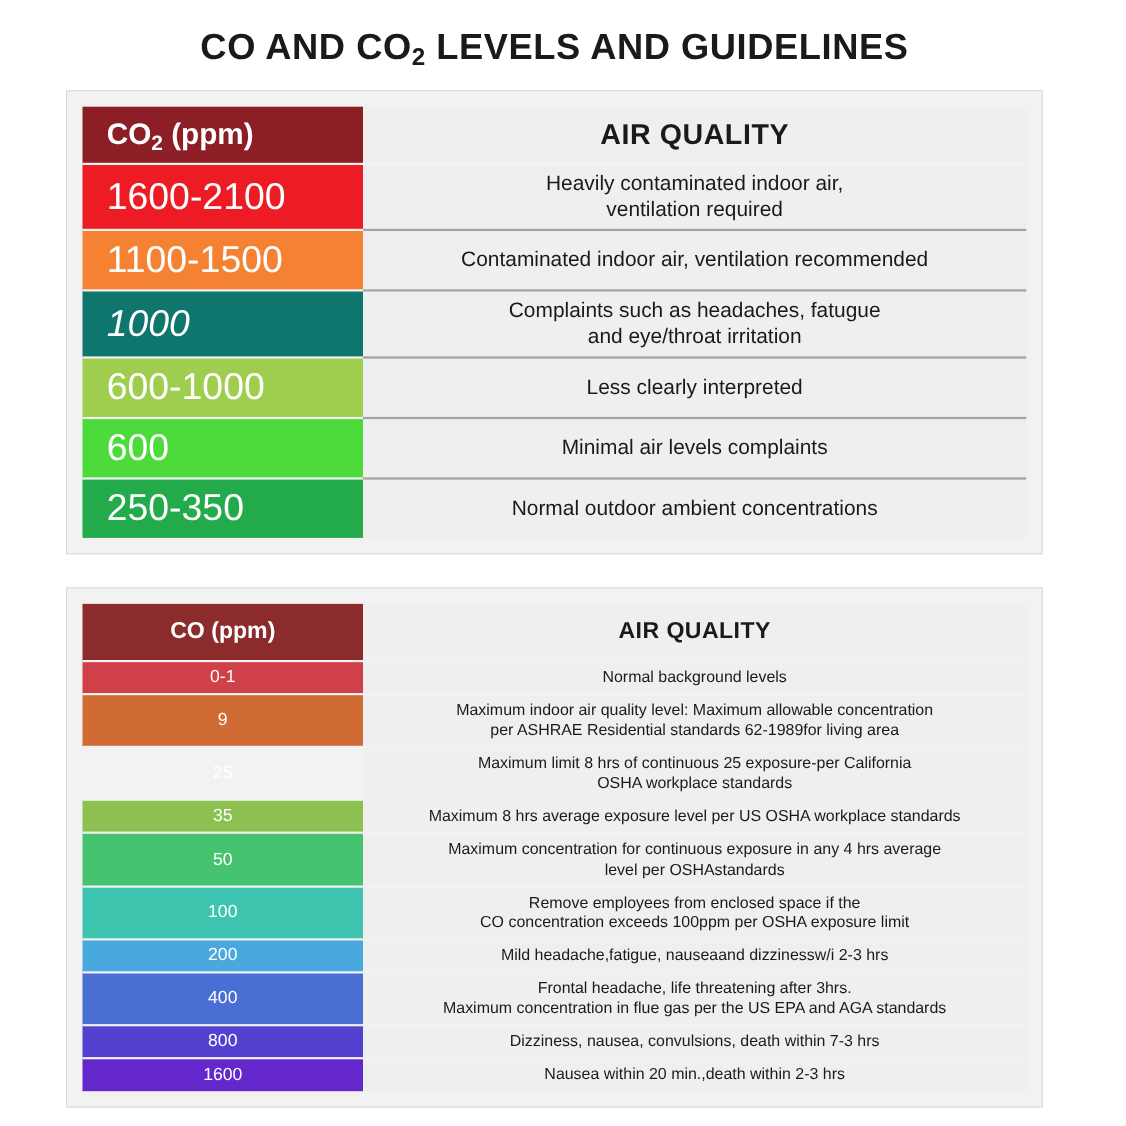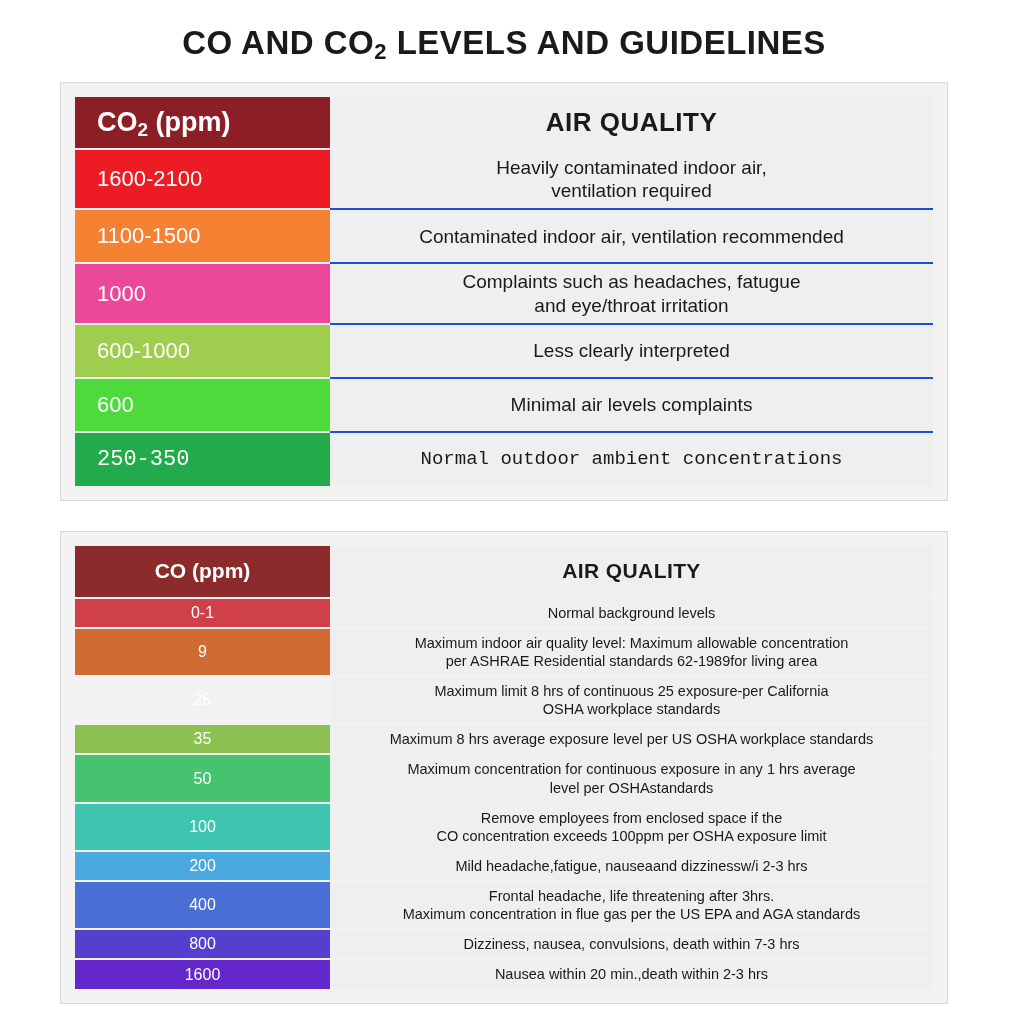--- a/index.html
+++ b/index.html
@@ -83,41 +83,41 @@
     background: #efefef;
     color: #1a1a1a;
     font-size: 26px;
     font-weight: bold;
     text-align: center;
     letter-spacing: 0.5px;
     border-bottom: 2px solid #f2f2f2;
   }
   .co2 .lvl {
     color: #ffffff;
-    font-size: 22px;
+    font-size: 34px;
     text-align: left;
     padding: 7px 0 7px 22px;
     height: 54px;
     box-sizing: border-box;
     border-bottom: 2px solid #f2f2f2;
     vertical-align: middle;
     font-weight: normal;
   }
   .co2 .desc {
     background: #efefef;
     color: #1a1a1a;
     font-size: 19px;
     text-align: center;
     padding: 6px 14px;
     line-height: 1.22;
-    border-bottom: 2px solid #1d4ed8;
+    border-bottom: 2px solid #a3a3a3;
     vertical-align: middle;
   }
   .co2 tr:last-child .lvl,
-  .co2 tr:last-child .desc { border-bottom: none; font-family: Liberation Mono, monospace; }
+  .co2 tr:last-child .desc { border-bottom: none; }
 
   
   .co col.c1 { width: 255px; }
   .co .hdr-left {
     background: #8c2b2b;
     color: #ffffff;
     font-size: 21px;
     font-weight: bold;
     text-align: center;
     height: 52px;
@@ -188,21 +188,21 @@
               <span class="nowrap-line">ventilation required</span>
             </td>
           </tr>
           <tr>
             <td class="lvl" style="background: rgb(245, 130, 51);">1100-1500</td>
             <td class="desc">
               <span class="nowrap-line">Contaminated indoor air, ventilation recommended</span>
             </td>
           </tr>
           <tr>
-            <td class="lvl" style="background: #ec4899;">1000</td>
+            <td class="lvl" style="background: #0f766e; font-style: italic;">1000</td>
             <td class="desc">
               <span class="nowrap-line">Complaints such as headaches, fatugue</span>
               <span class="nowrap-line">and eye/throat irritation</span>
             </td>
           </tr>
           <tr>
             <td class="lvl" style="background: rgb(159, 205, 78);">600-1000</td>
             <td class="desc">
               <span class="nowrap-line">Less clearly interpreted</span>
             </td>
@@ -258,21 +258,21 @@
           </tr>
           <tr>
             <td class="lvl" style="background: rgb(140, 193, 82);">35</td>
             <td class="desc">
               <span class="nowrap-line">Maximum 8 hrs average exposure level per US OSHA workplace standards</span>
             </td>
           </tr>
           <tr>
             <td class="lvl" style="background: rgb(70, 195, 111);">50</td>
             <td class="desc">
-              <span class="nowrap-line">Maximum concentration for continuous exposure in any 1 hrs average</span>
+              <span class="nowrap-line">Maximum concentration for continuous exposure in any 4 hrs average</span>
               <span class="nowrap-line">level per OSHAstandards</span>
             </td>
           </tr>
           <tr>
             <td class="lvl" style="background: rgb(62, 197, 176);">100</td>
             <td class="desc">
               <span class="nowrap-line">Remove employees from enclosed space if the</span>
               <span class="nowrap-line">CO concentration exceeds 100ppm per OSHA exposure limit</span>
             </td>
           </tr>

